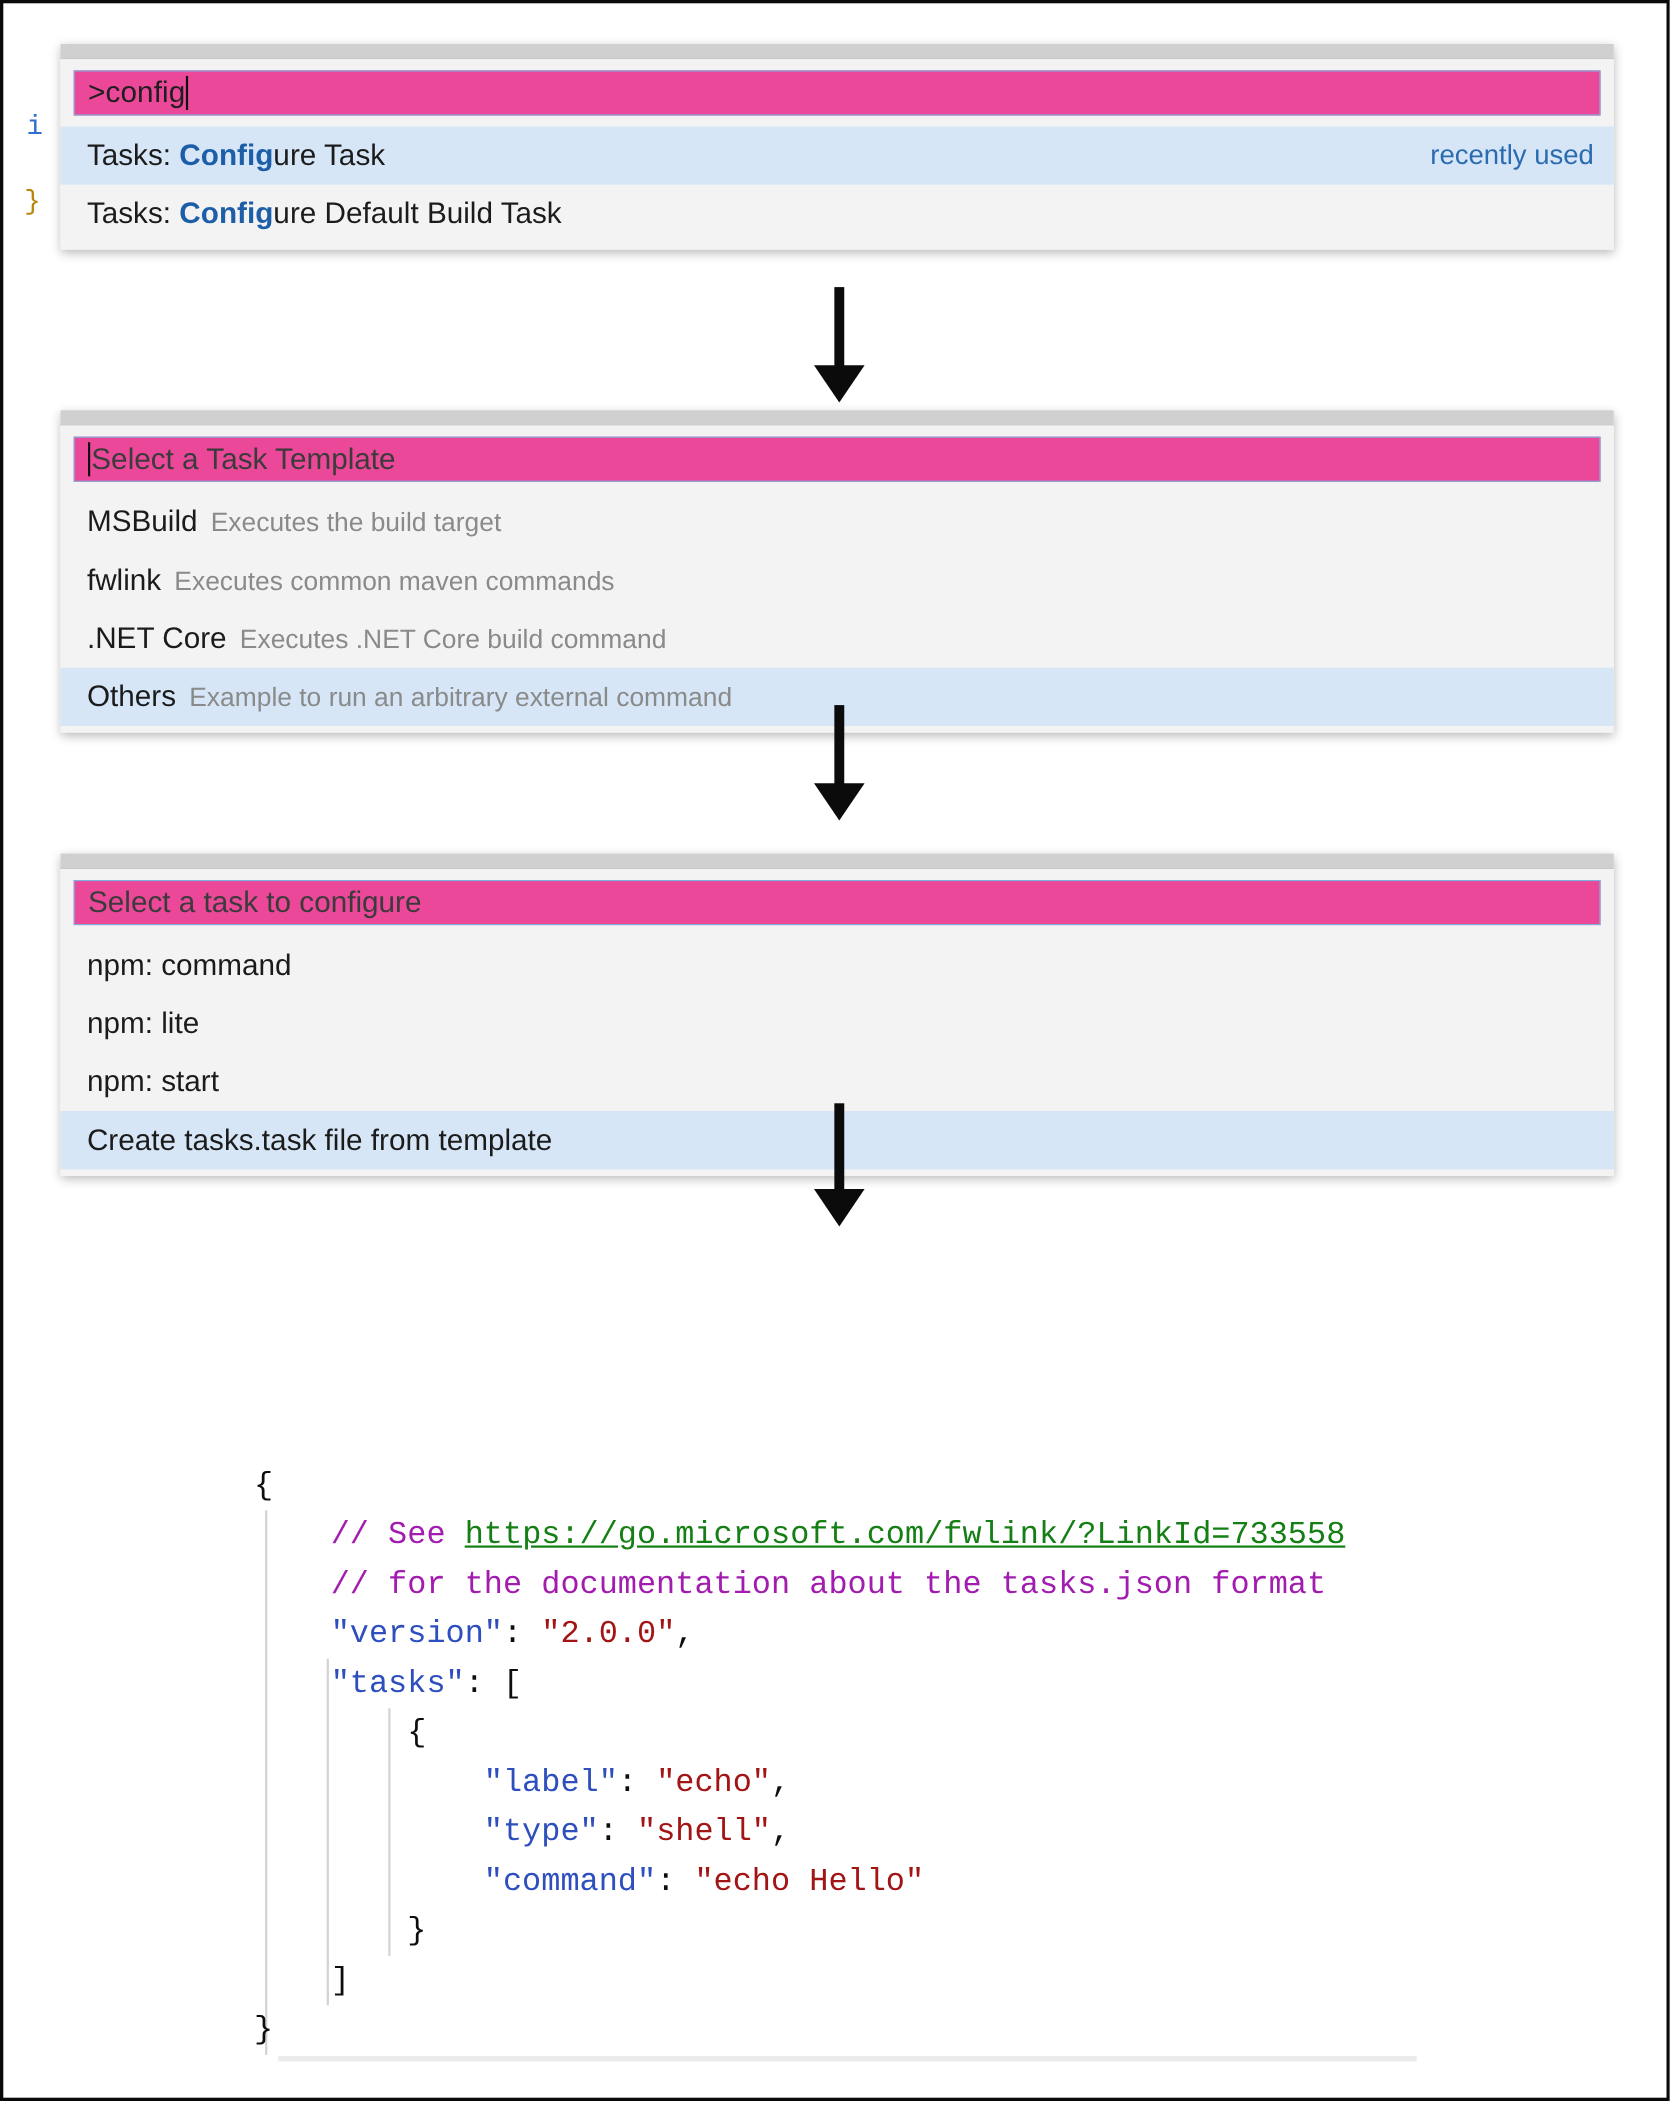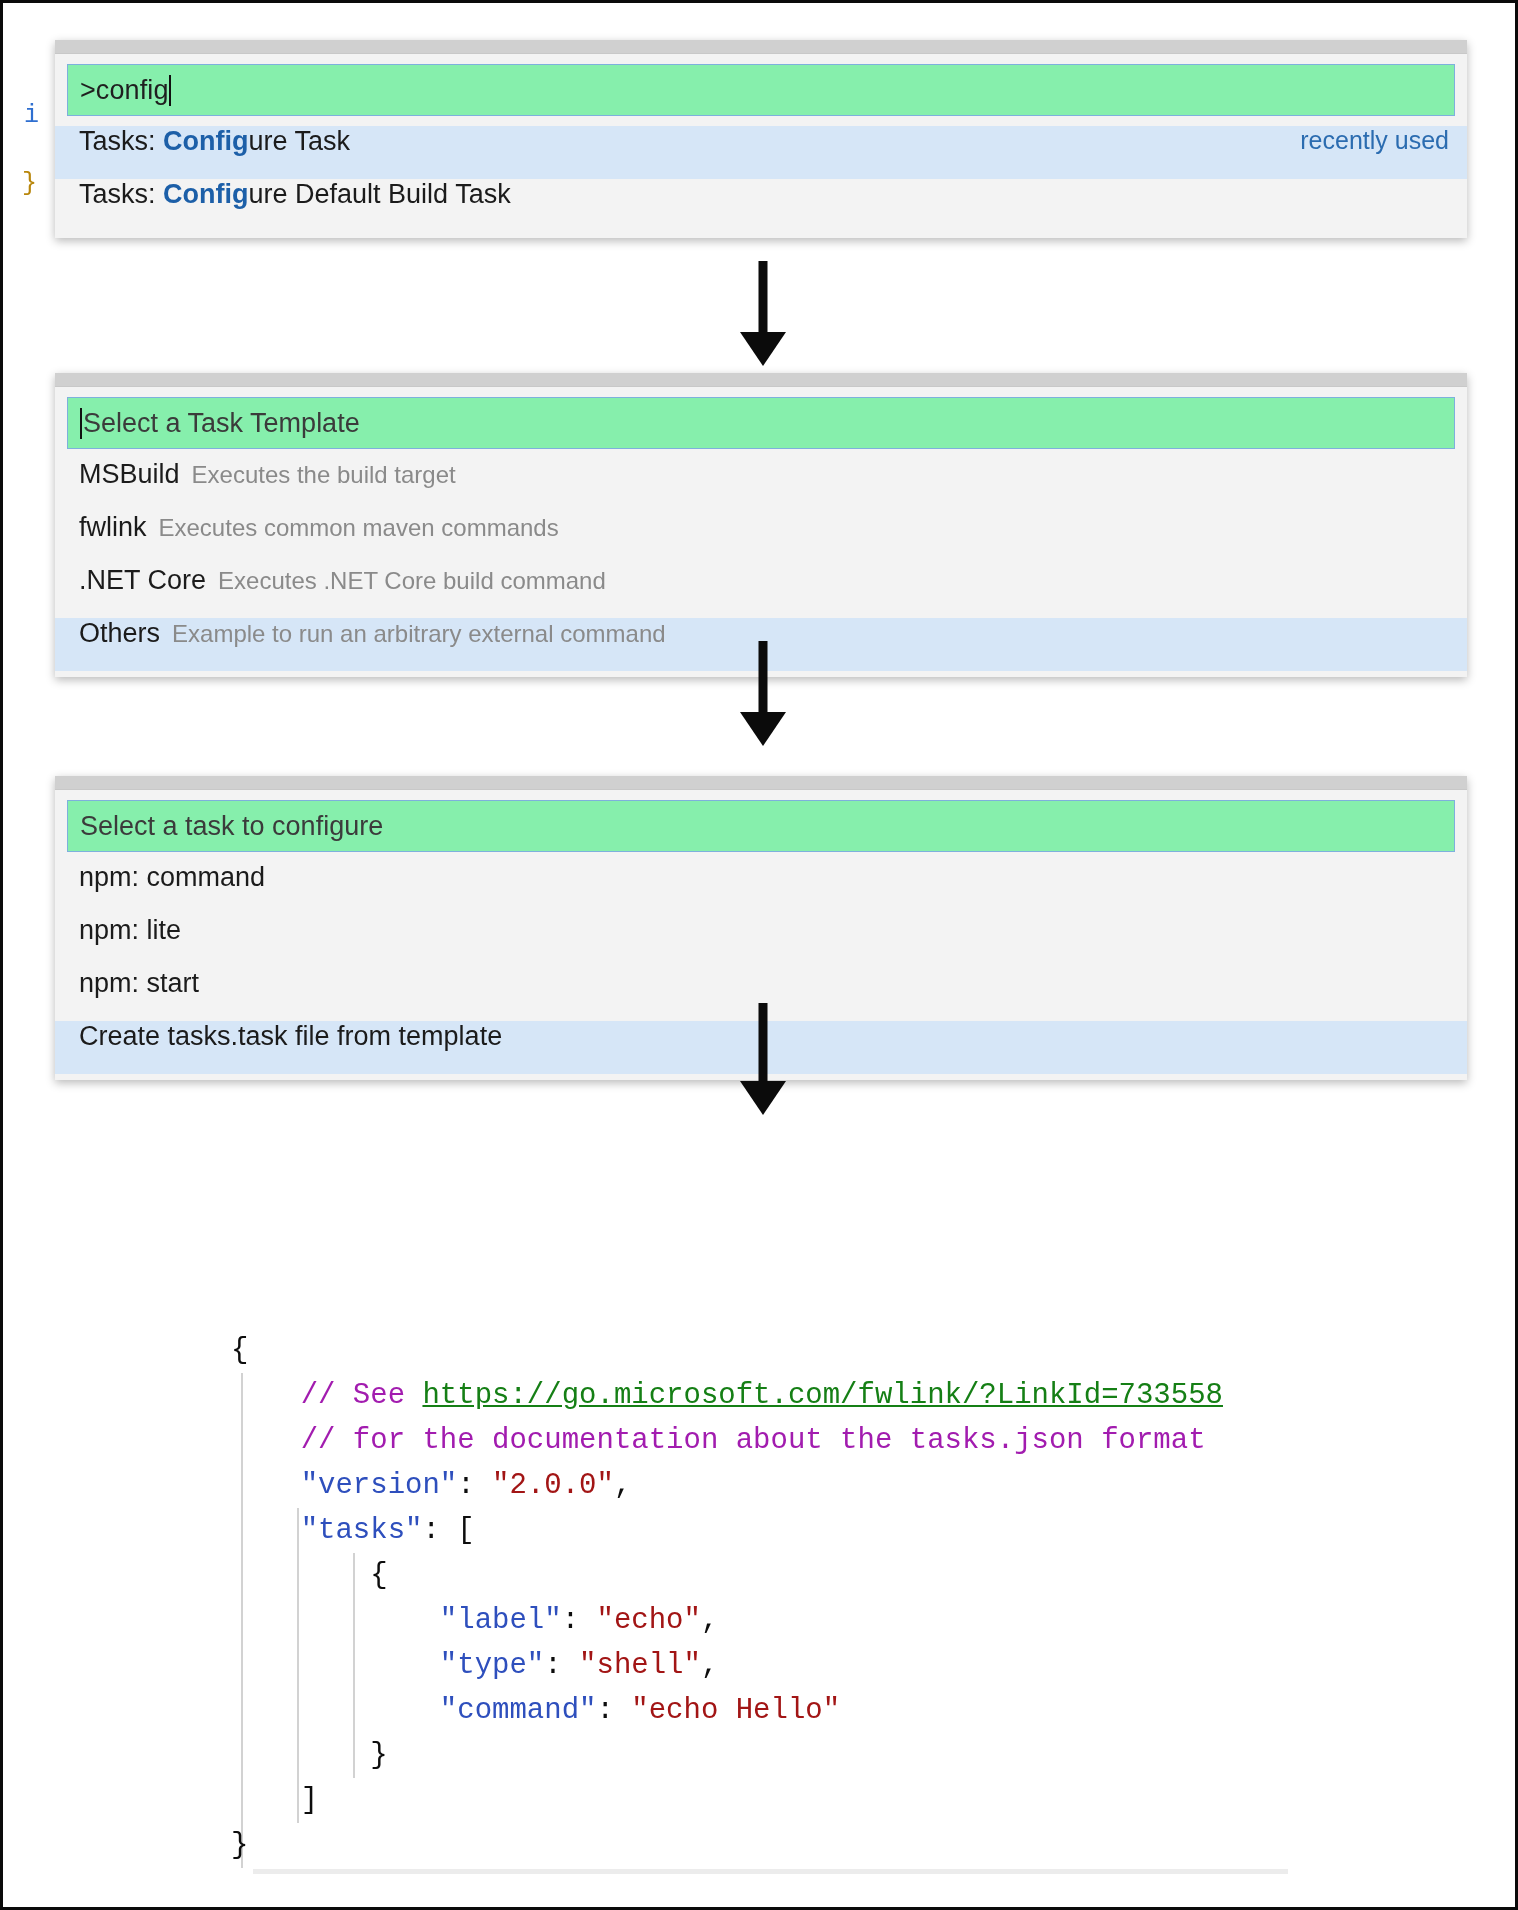--- a/index.html
+++ b/index.html
@@ -48,23 +48,23 @@
   .panel .body{
     background:#f3f3f3;
     padding:0 0 6px 0;
   }
   .qp-inputwrap{
     padding:10px 12px 8px 12px;
     background:#f3f3f3;
   }
   .qp-input{
     position:relative;
-    background:#86efac;
+    background:#ec4899;
     border:1px solid #7eb0dd;
-    height:52px;
+    height:41px;
     display:flex;
     align-items:center;
     padding:0 12px;
     box-sizing:border-box;
   }
   .qp-input .txt{
     font-size:27px;
     color:#1f1f1f;
     letter-spacing:.1px;
     white-space:nowrap;
@@ -79,20 +79,21 @@
     width:2px;
     height:31px;
     background:#111;
     vertical-align:middle;
   }
   .caret.lead{ margin-right:1px; }
 
   .qp-list{ margin-top:2px; }
   .qp-row{
     display:flex;
+    align-items:center;
     justify-content:space-between;
     height:53px;
     padding:0 18px 0 24px;
     box-sizing:border-box;
     background:#f3f3f3;
   }
   .qp-row.selected{ background:#d6e6f7; }
   .qp-row .label{
     font-size:27px;
     color:#1b1b1b;

